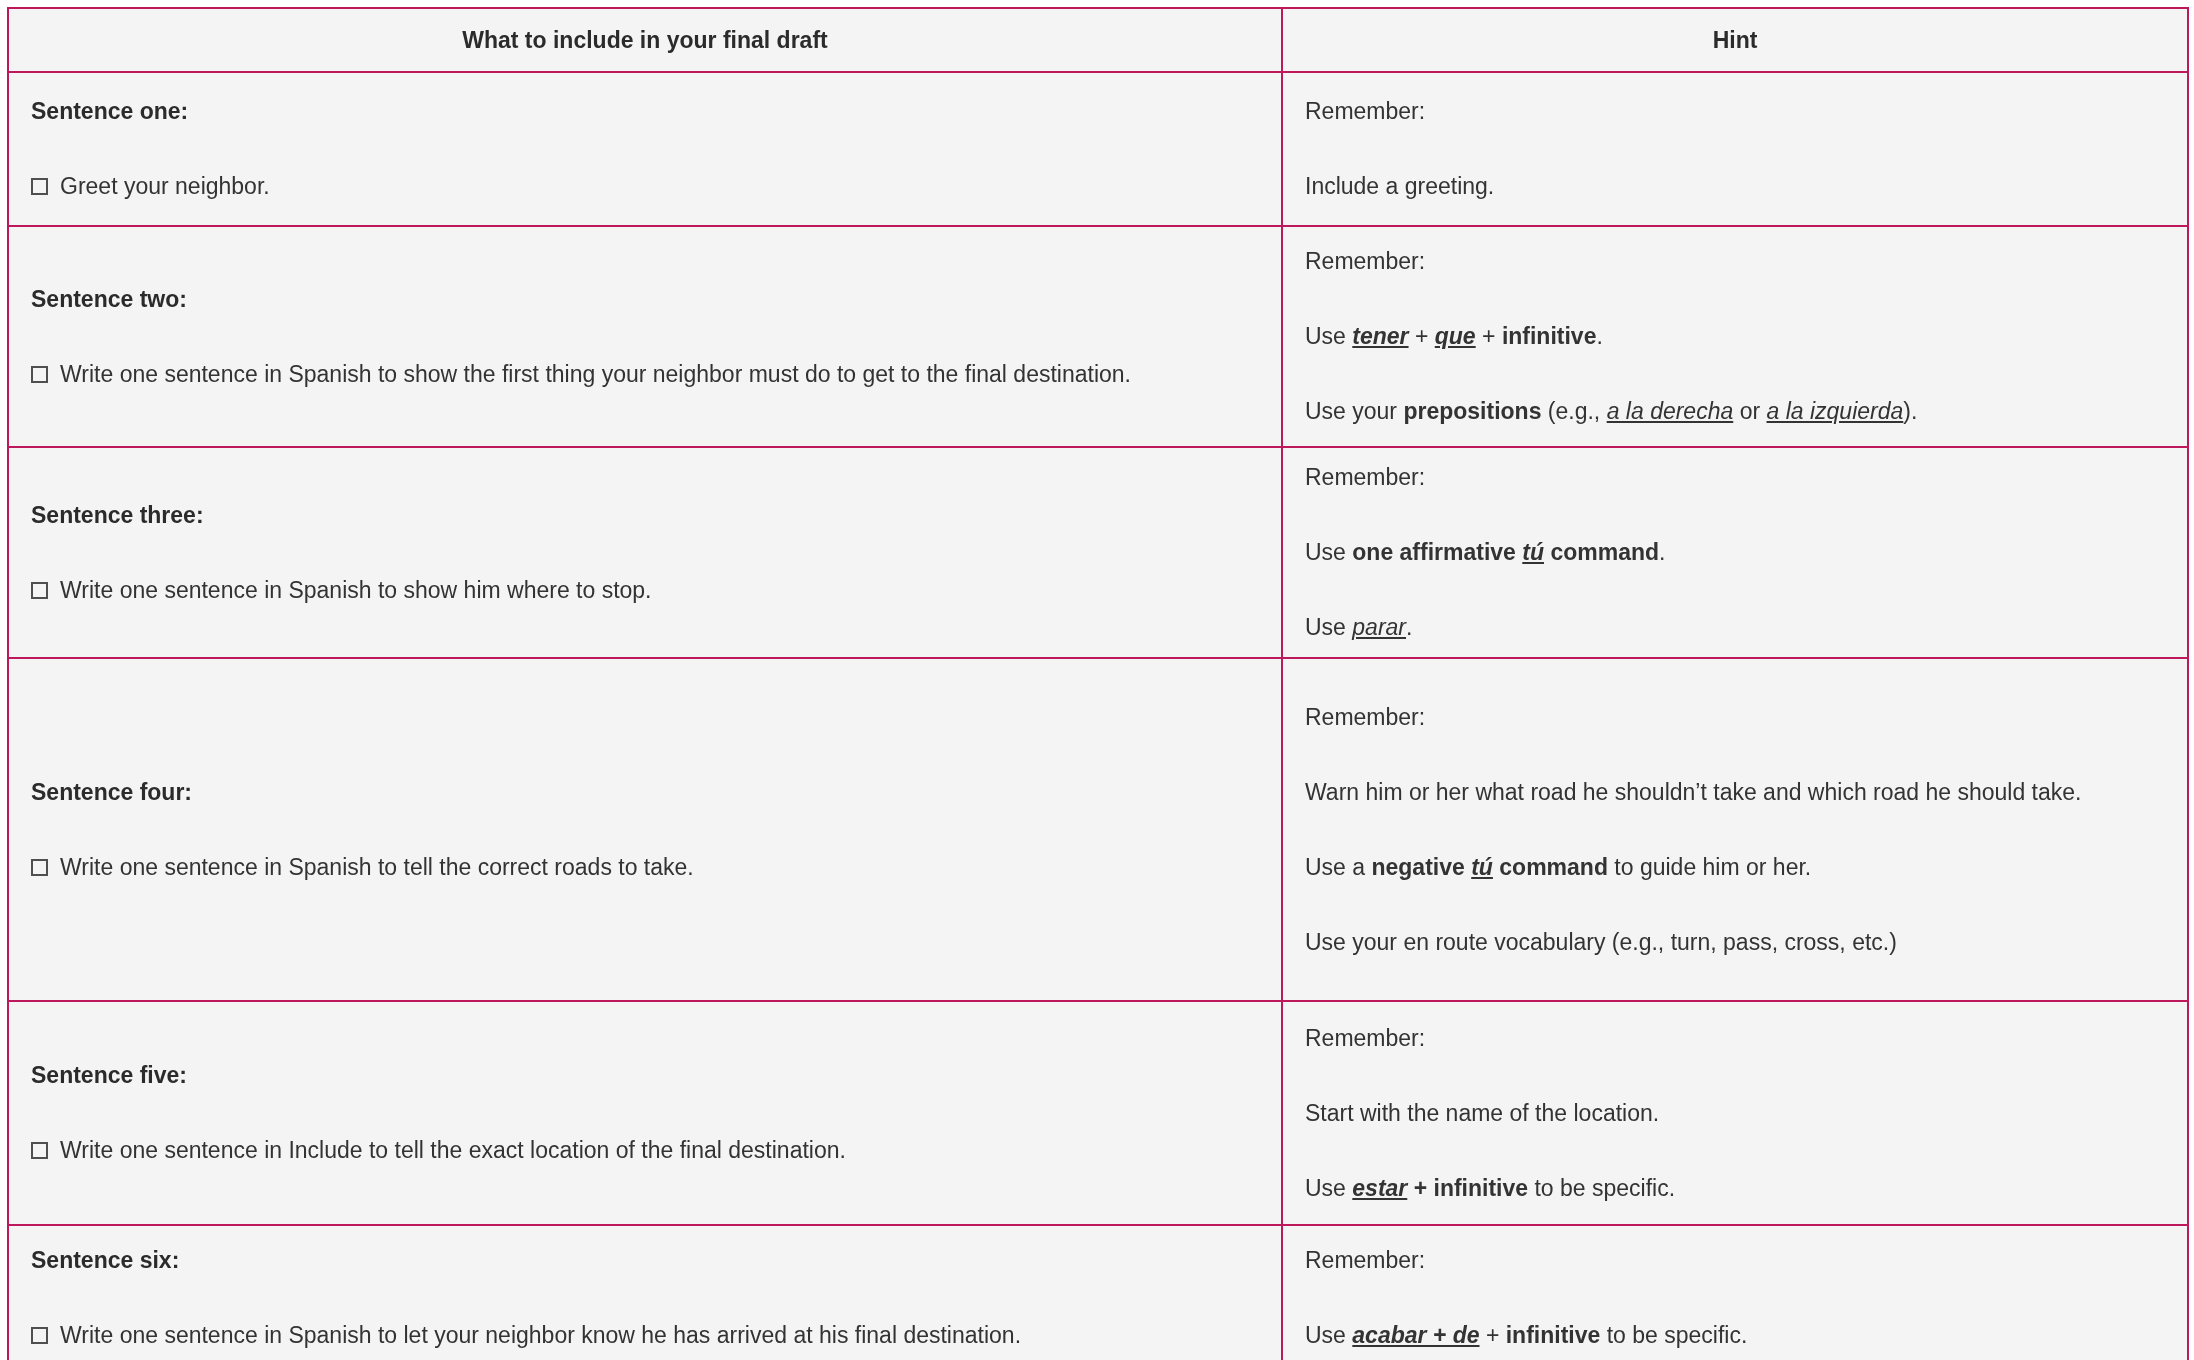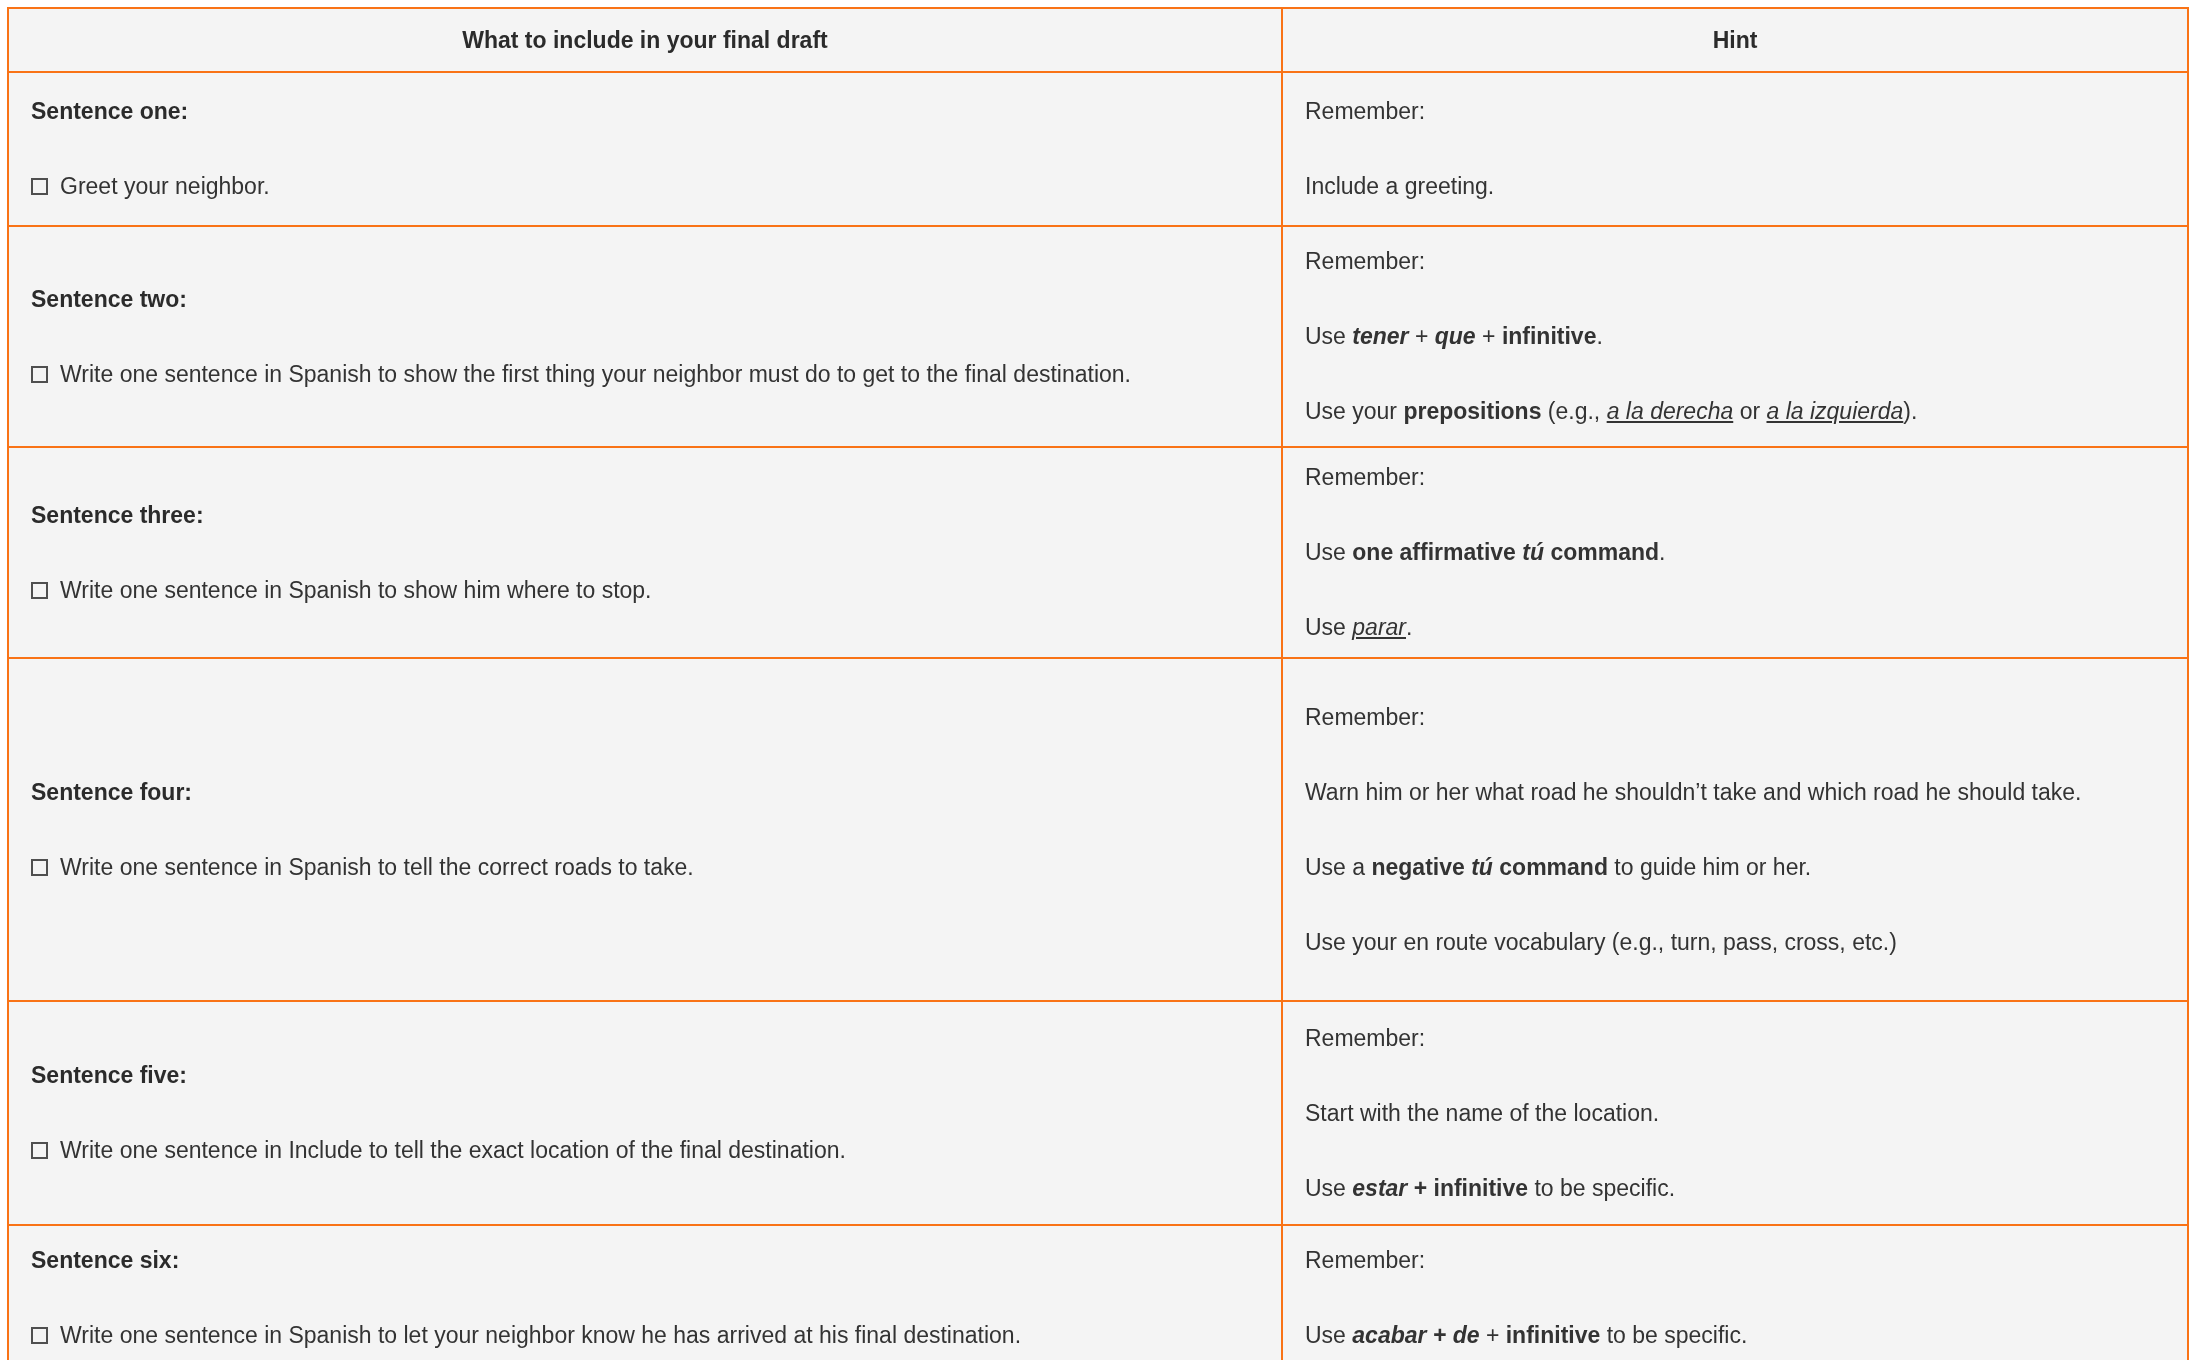--- a/index.html
+++ b/index.html
@@ -13,21 +13,21 @@
     color: #333333;
   }
   table.worksheet {
     border-collapse: collapse;
     table-layout: fixed;
     width: 2180px;
     margin: 7px 0 0 7px;
     background: #f4f4f4;
   }
   th, td {
-    border: 2px solid #f97316;
+    border: 2px solid #be185d;
     vertical-align: middle;
     padding: 10px 22px;
   }
   th {
     font-size: 23px;
     font-weight: bold;
     text-align: center;
     color: #2b2b2b;
     height: 64px;
     padding: 6px 22px;
@@ -43,21 +43,21 @@
     display: inline-block;
     width: 17px;
     height: 17px;
     border: 2px solid #4f4f4f;
     background: transparent;
     margin-right: 12px;
     vertical-align: -1px;
   }
   .b  { font-weight: bold; }
   .i  { font-style: italic; text-decoration: underline; }
-  .bi { font-weight: bold; font-style: italic; }
+  .bi { font-weight: bold; font-style: italic; text-decoration: underline; }
   tr.rh1 { height: 154px; }
   tr.rh2 { height: 221px; }
   tr.rh3 { height: 210px; }
   tr.rh4 { height: 343px; }
   tr.rh5 { height: 224px; }
   tr.rh6 { height: 146px; }
   col.c-left  { width: 1274px; }
   col.c-right { width: 906px; }
 </style>
 </head>

